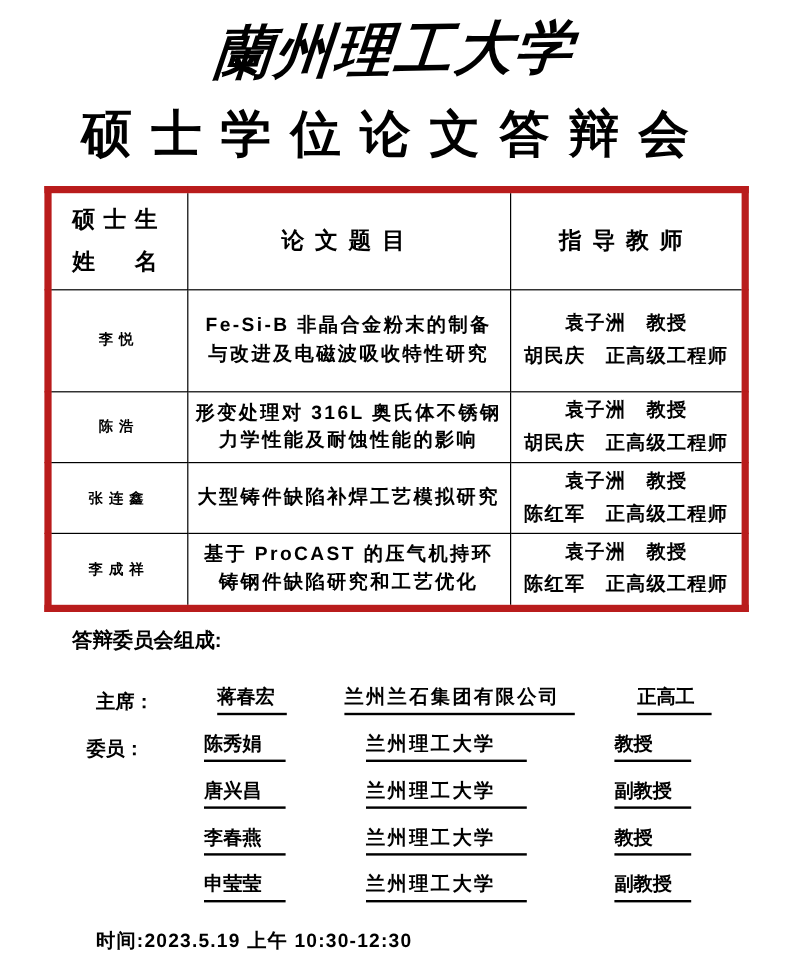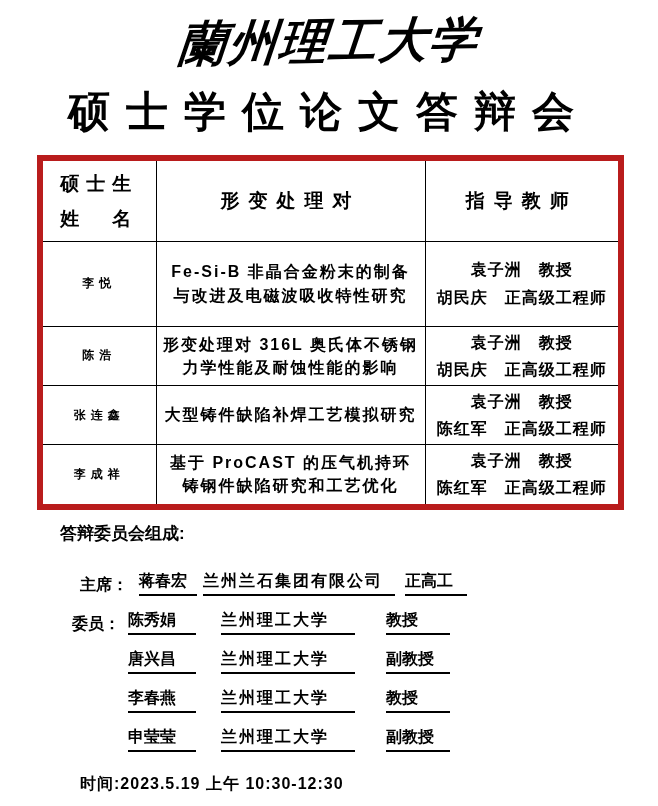--- a/index.html
+++ b/index.html
@@ -75,20 +75,21 @@
   .committee-heading {
     margin: 12px 0 0 60px;
     font-size: 17px;
     font-weight: bold;
   }
   .chair-row, .member-row {
     display: flex;
     align-items: flex-end;
     font-size: 16px;
     font-weight: bold;
+    gap: 42px;
   }
   .chair-row { margin: 26px 0 0 80px; }
   .member-row { margin: 14px 0 0 72px; }
   .c-label { width: 56px; white-space: nowrap; }
   .uline {
     border-bottom: 2px solid #000;
     padding-bottom: 2px;
     white-space: nowrap;
   }
   .chair-name  { width: 58px;  margin-left: 3px; }
@@ -117,21 +118,21 @@
       <col class="c-name">
         <col class="c-thesis">
         <col class="c-adv">
     </colgroup>
     <tbody>
         <tr class="hdr">
       <td class="two-line">
         <span>硕士生</span>
         <span>姓　名</span>
       </td>
-      <td>形变处理对</td>
+      <td>论文题目</td>
       <td>指导教师</td>
     </tr>
 
     <tr class="r1">
       <td class="student">李悦</td>
       <td class="thesis">Fe-Si-B 非晶合金粉末的制备与改进及电磁波吸收特性研究</td>
       <td class="adv">
         <span>袁子洲　教授</span>
         <span>胡民庆　正高级工程师</span>
       </td>

